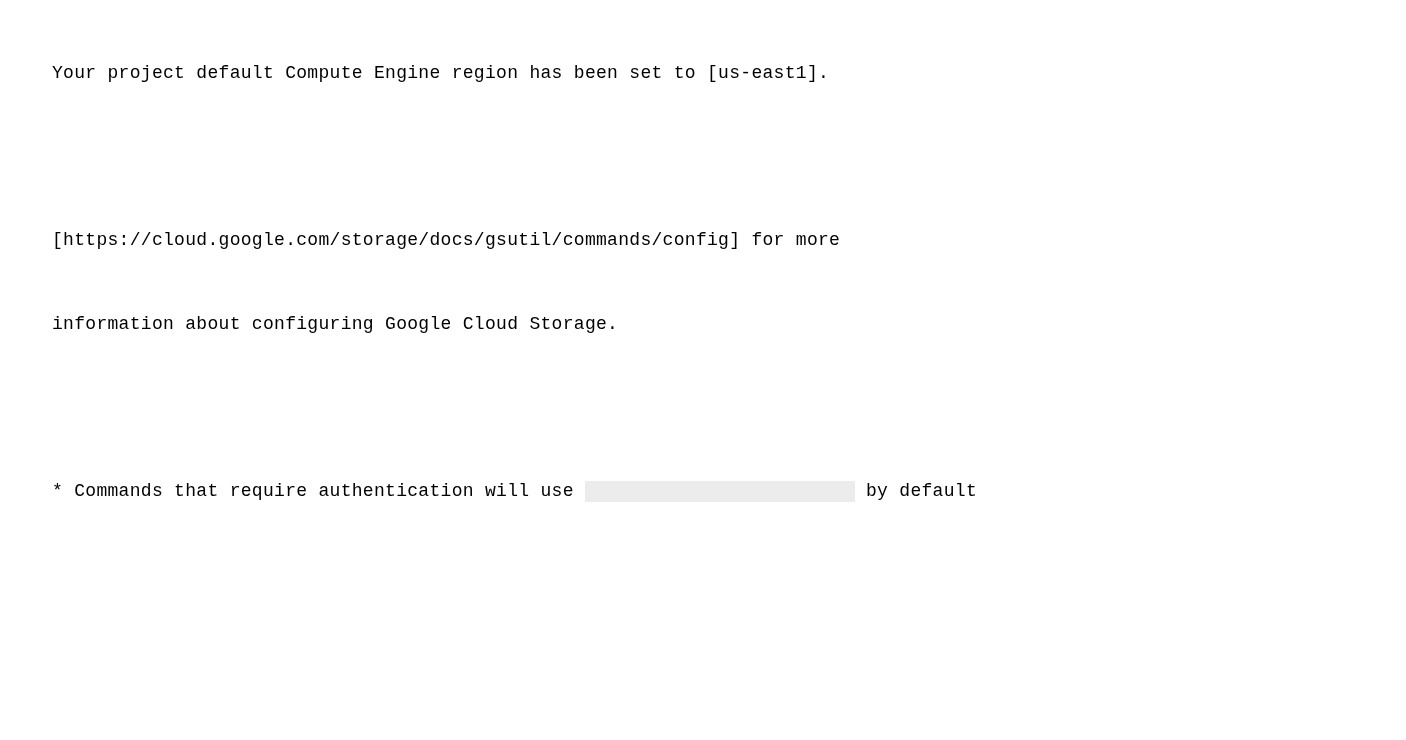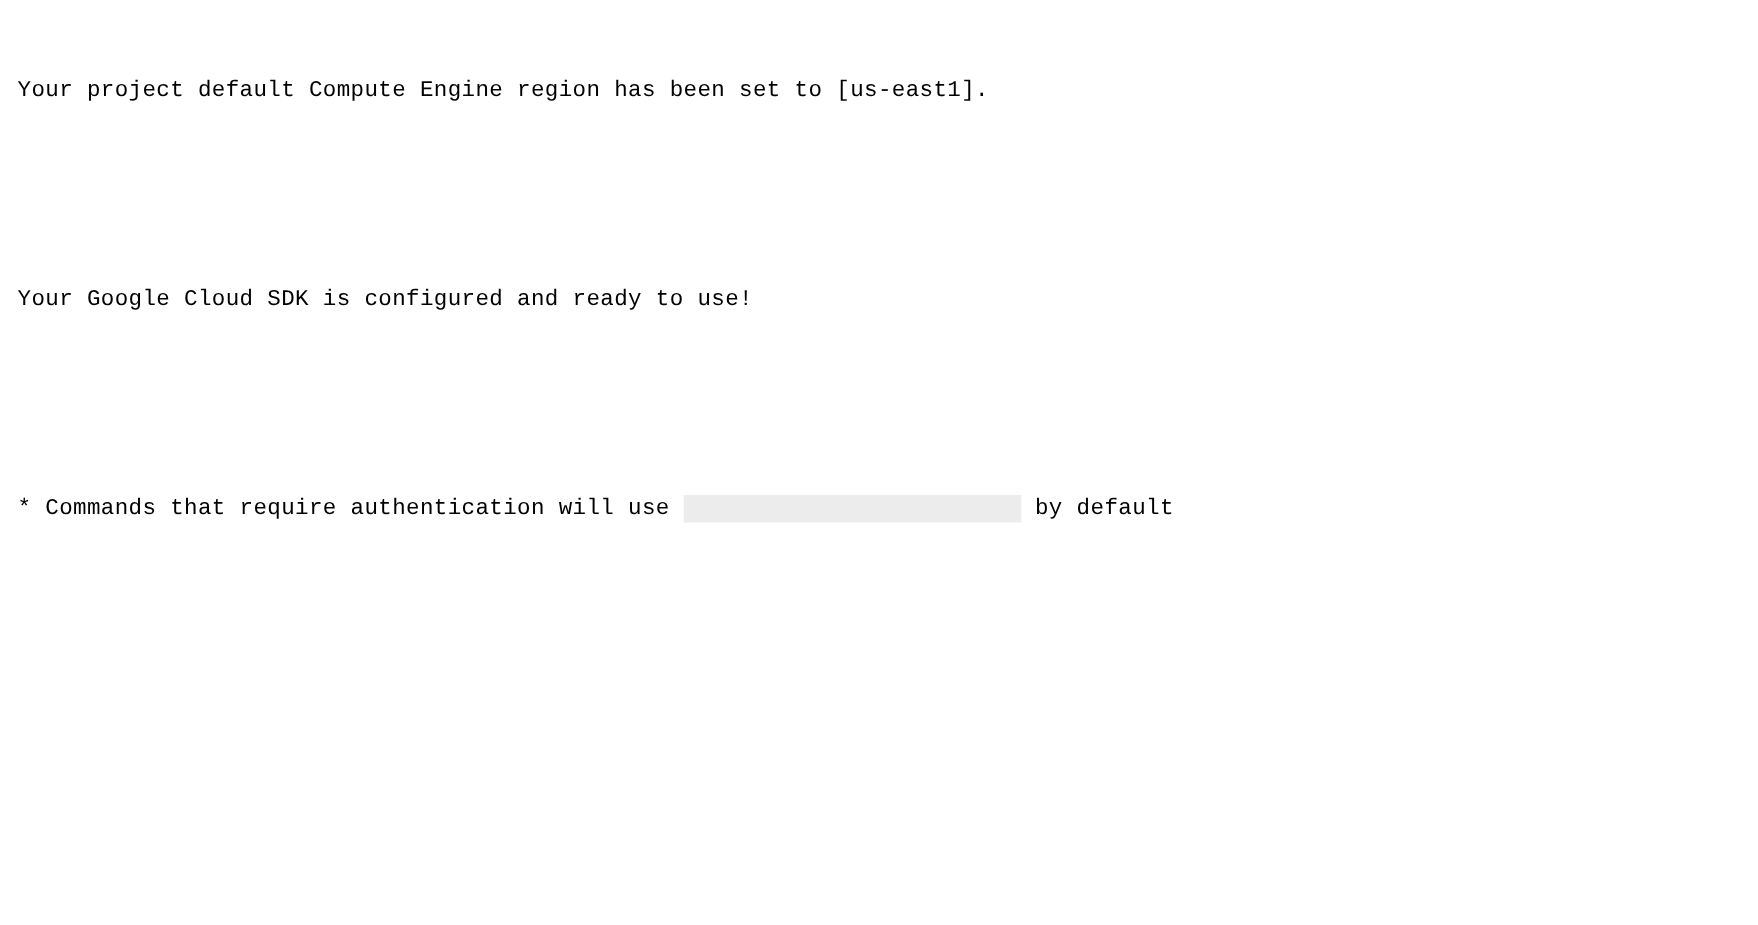--- a/index.html
+++ b/index.html
@@ -19,36 +19,38 @@
       overflow: hidden;
       letter-spacing: 0.3px;
     }
     .terminal {
       white-space: pre-wrap;
       word-break: break-all;
     }
     .line {
       display: block;
       min-height: 1.55em;
+      margin-left: 38px;
     }
     .redacted {
       background: #ececec;
       display: inline-block;
       vertical-align: middle;
       width: 270px;
       height: 1.2em;
     }
   </style>
 </head>
 <body>
 
 <div class="terminal">
   <span class="line">Your project default Compute Engine region has been set to [us-east1].</span>
   <span class="line"></span>
-  <span class="line">Your Google Cloud SDK is configured and ready to use!</span>
+  <span class="line">[https://cloud.google.com/storage/docs/gsutil/commands/config] for more</span>
+  <span class="line">information about configuring Google Cloud Storage.</span>
   <span class="line"></span>
   <span class="line"><span>* Commands that require authentication will use </span><span class="redacted"></span><span> by default</span></span>
   
   
   
   
   
   
   
   

